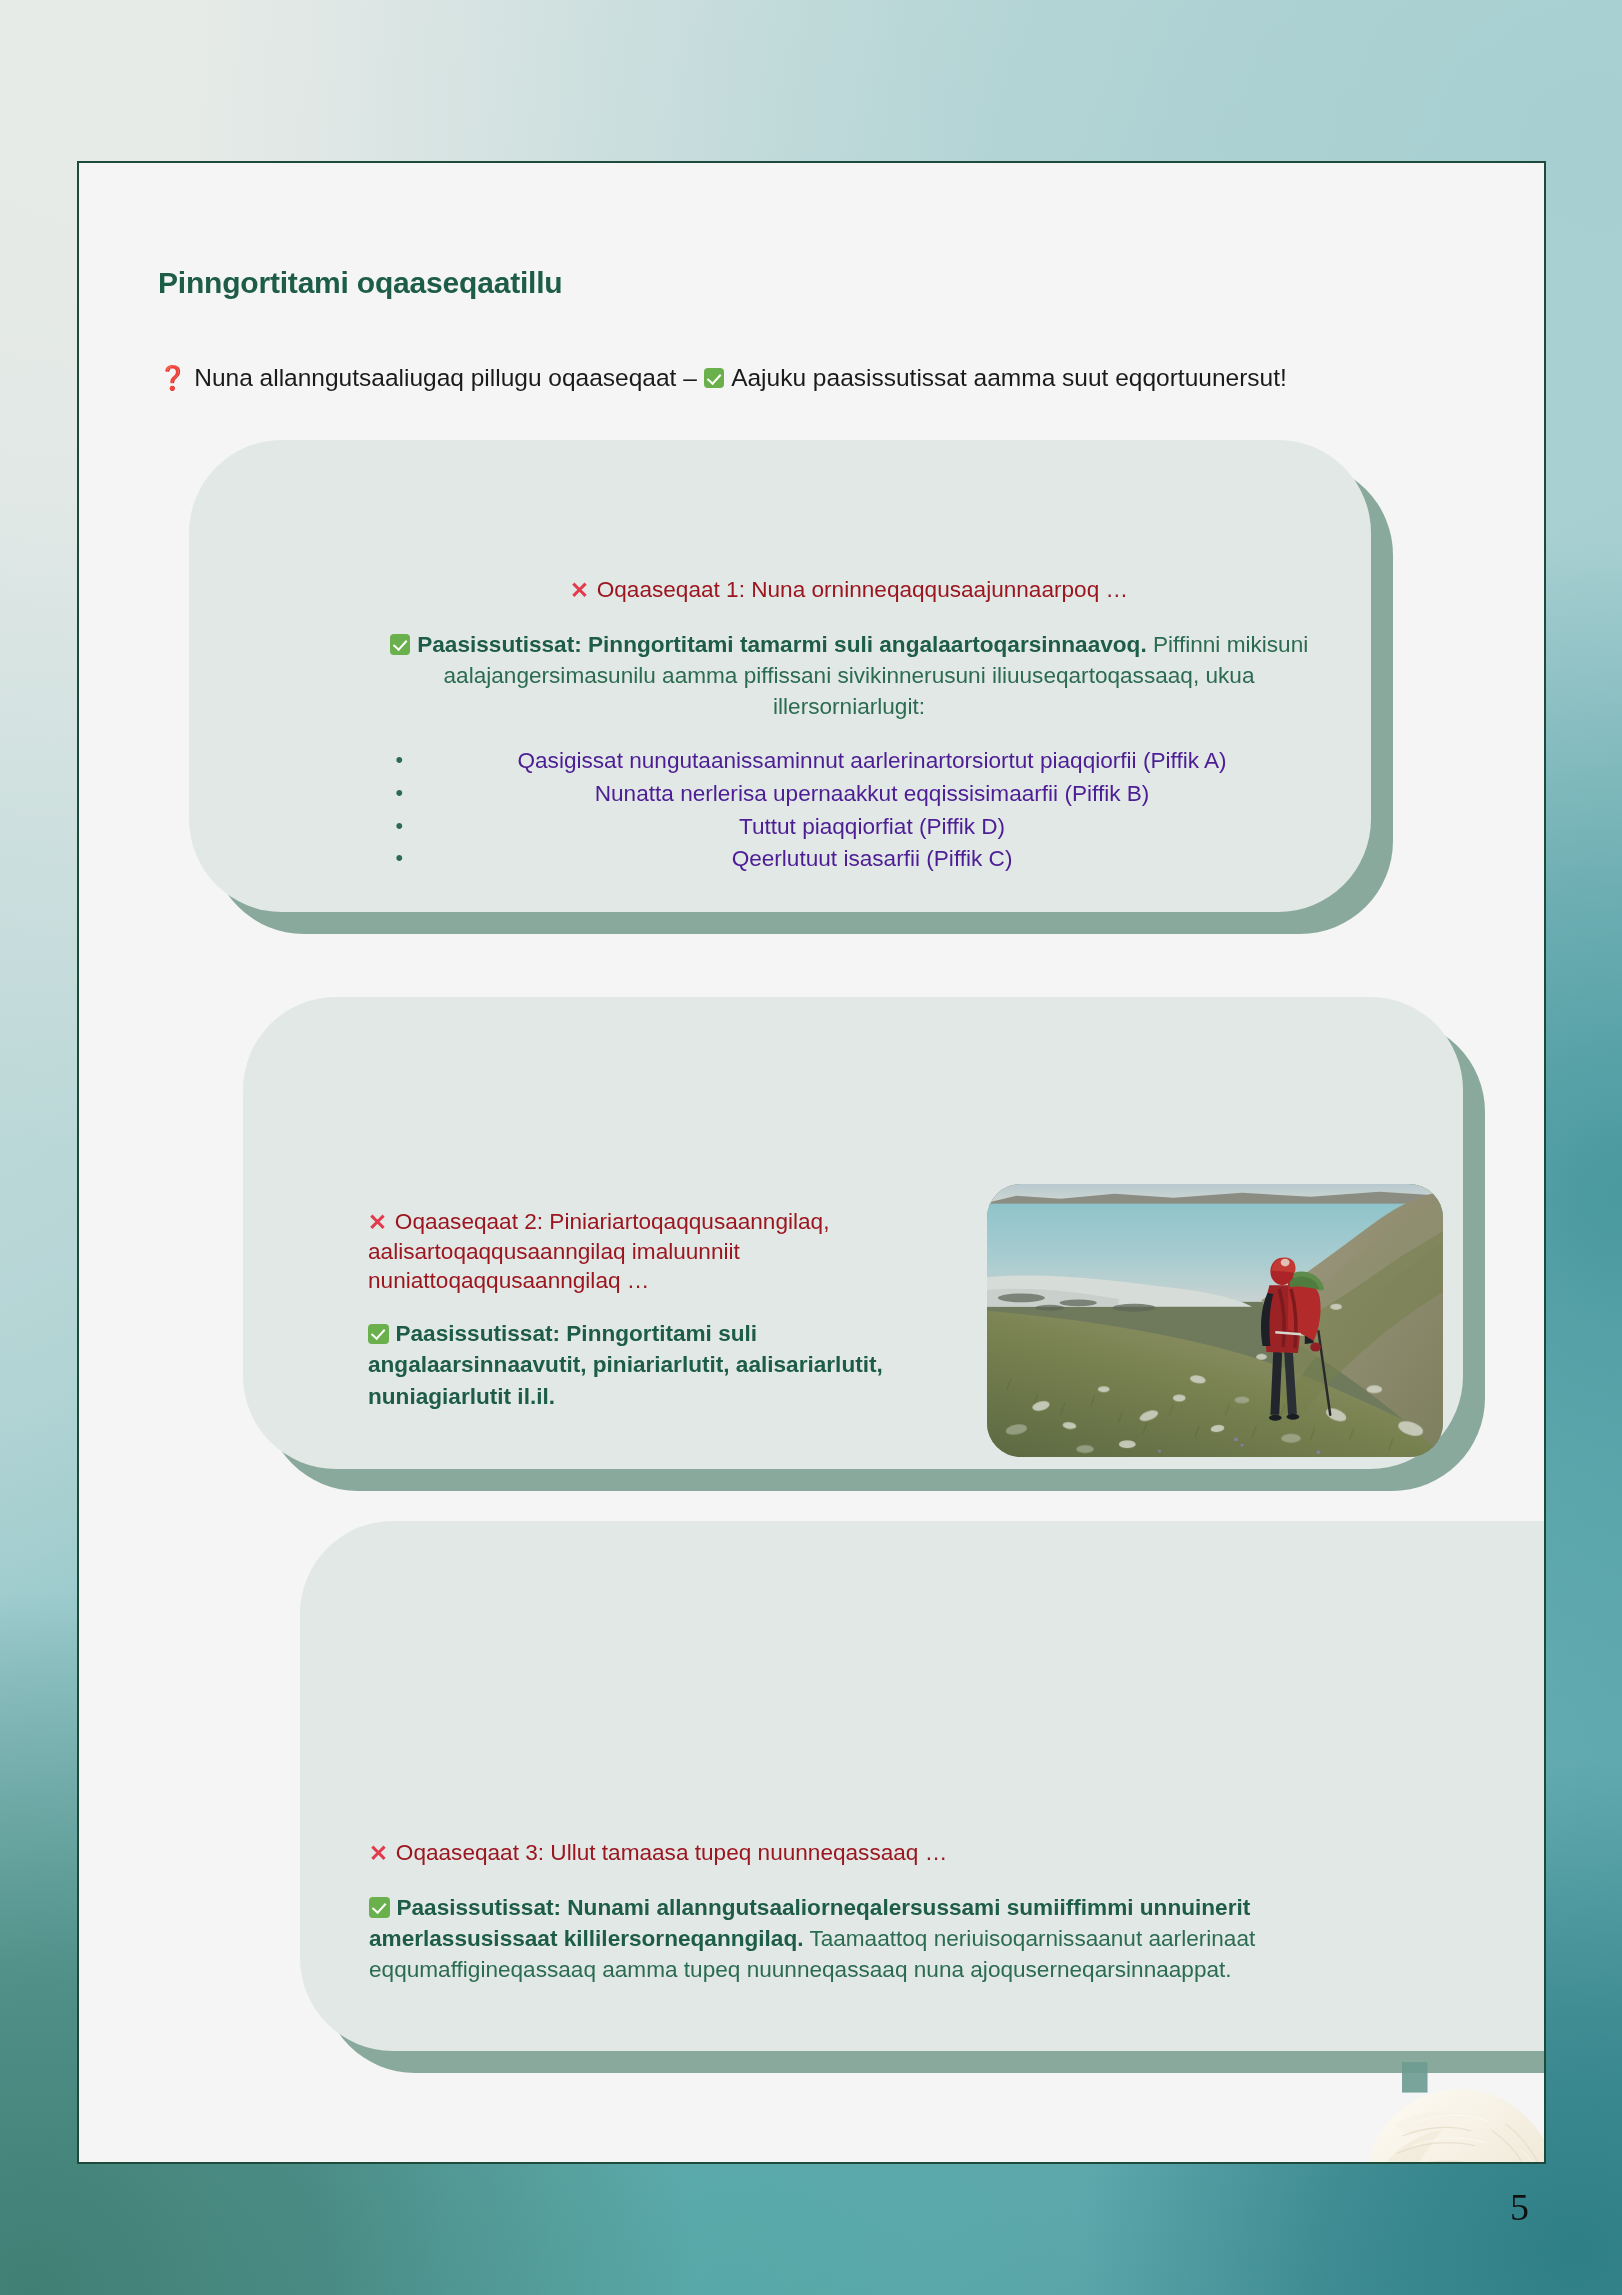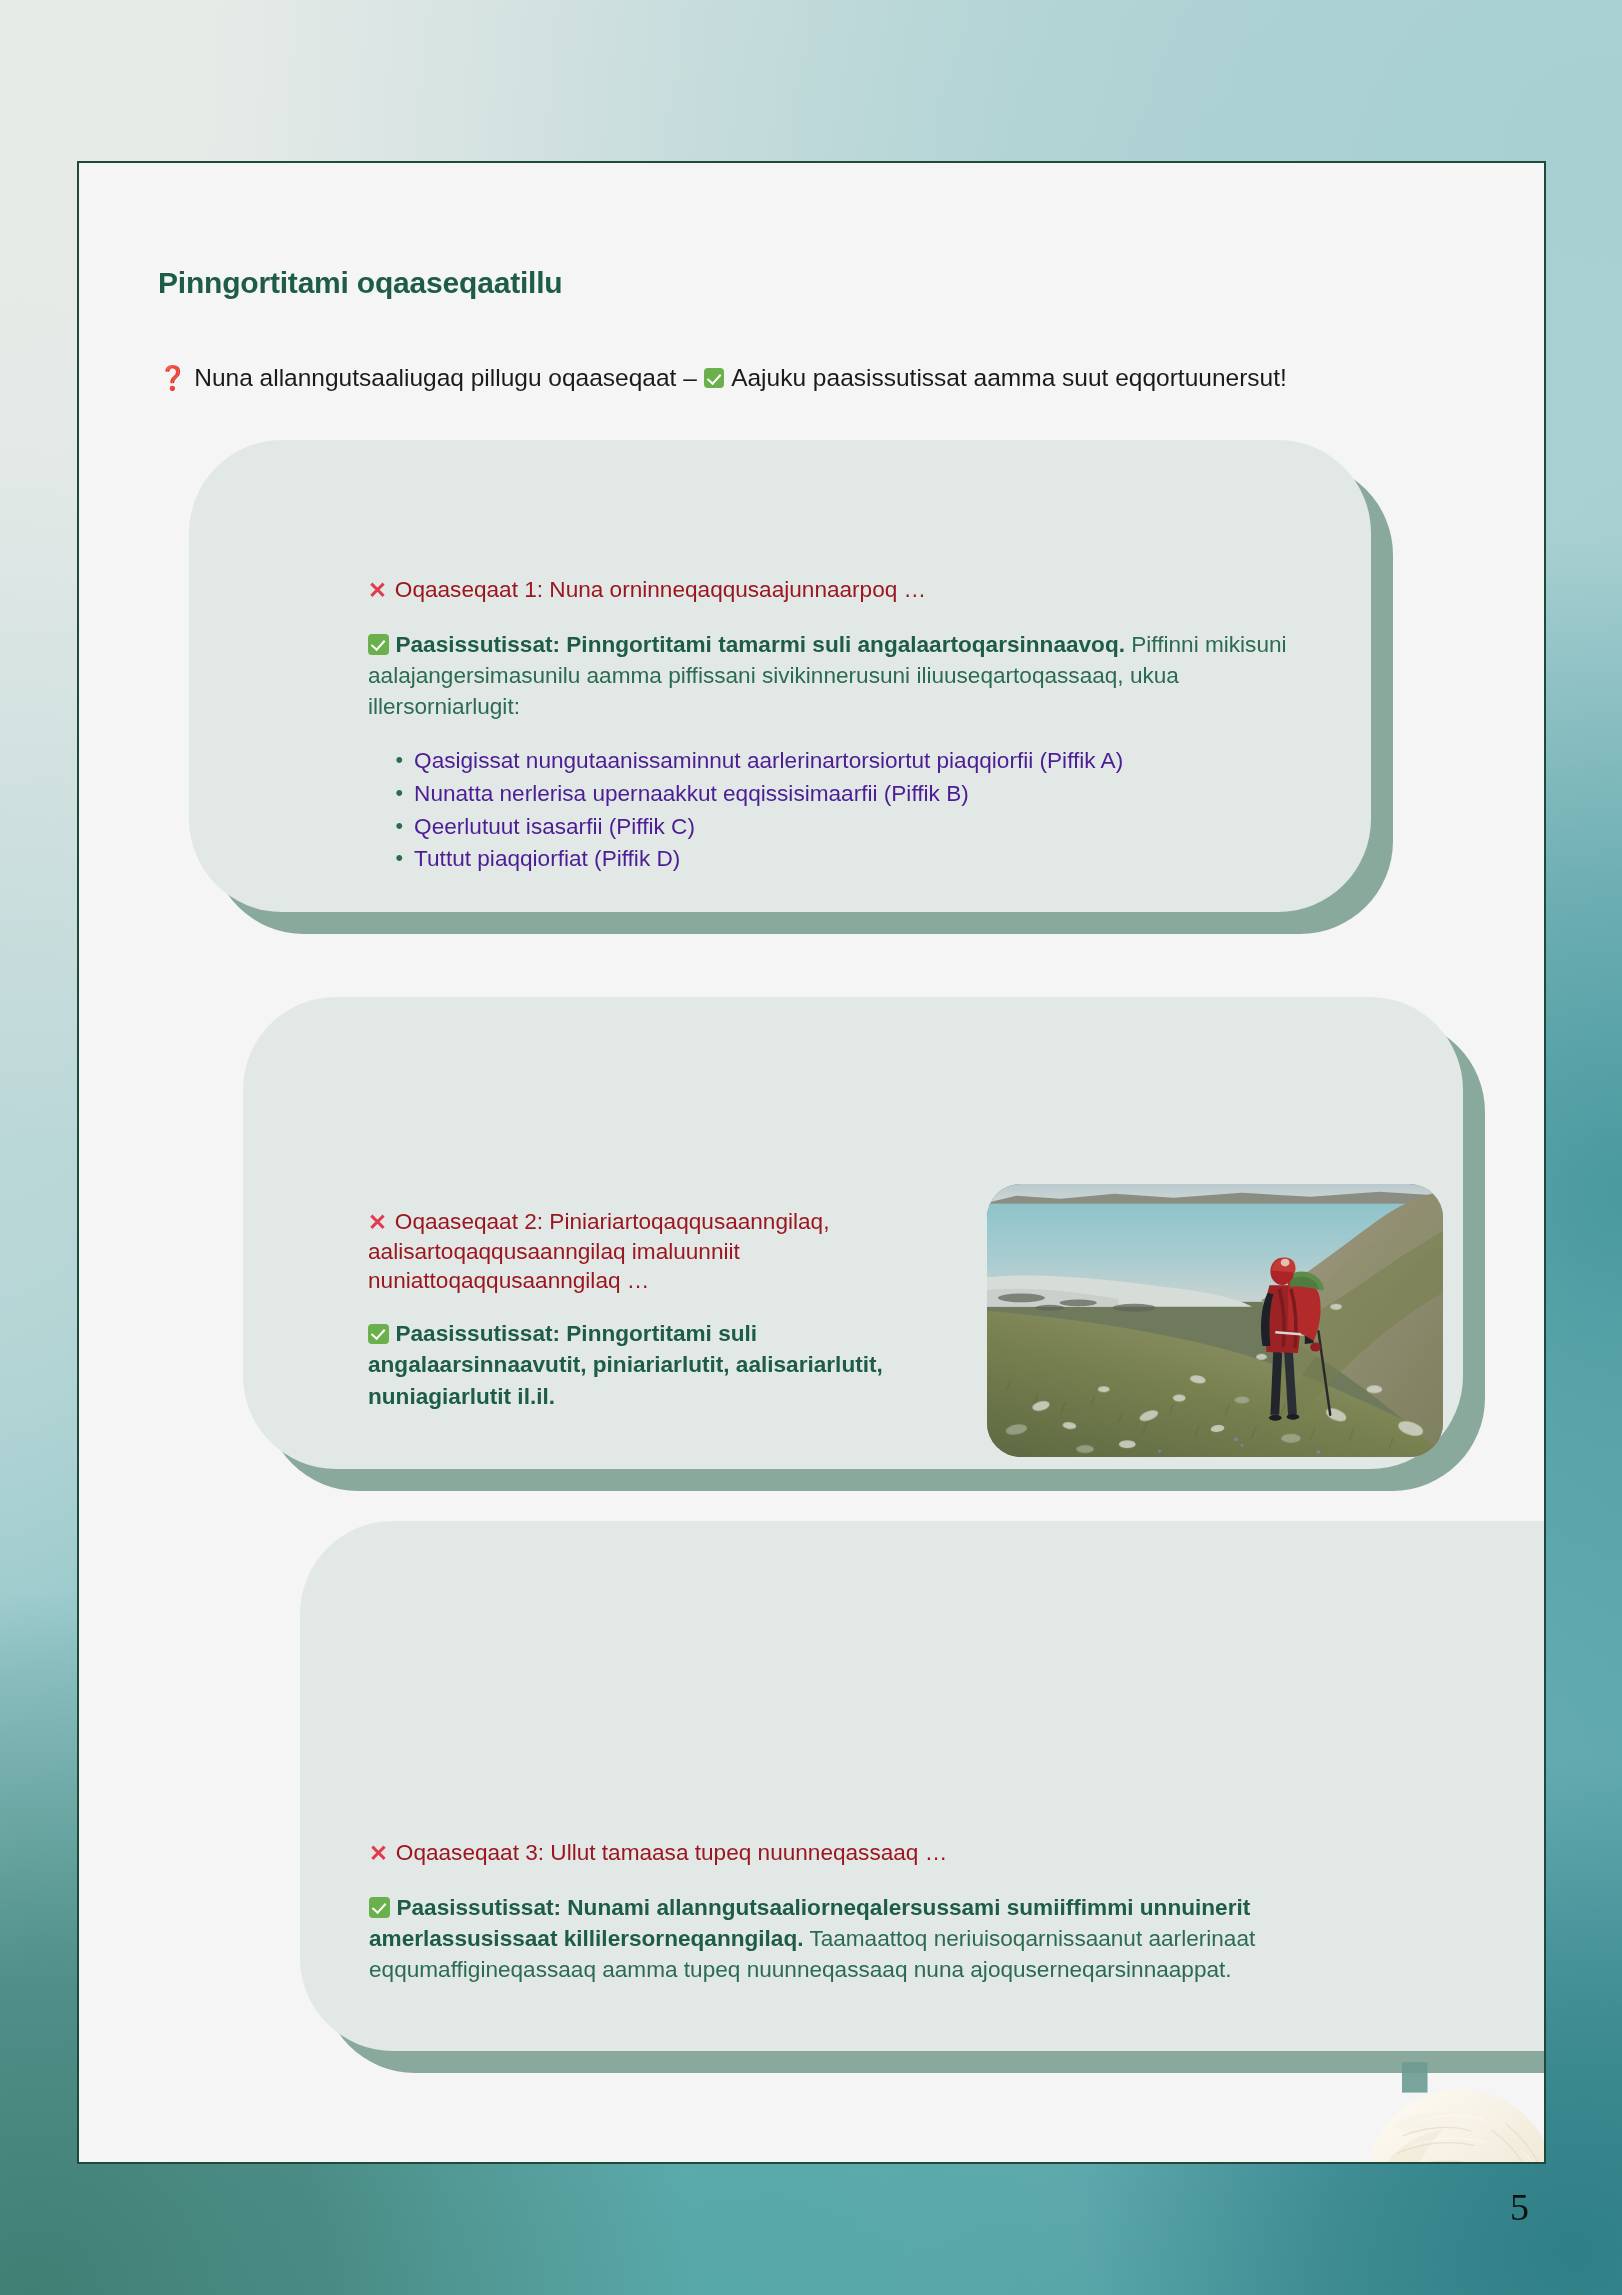--- a/index.html
+++ b/index.html
@@ -132,33 +132,33 @@
   <h1 class="page-title">Pinngortitami oqaaseqaatillu</h1>
 
   <p class="intro">
     <span class="q-emoji">❓</span>
     <span>Nuna allanngutsaaliugaq pillugu oqaaseqaat – </span><span class="check"></span><span>Aajuku paasissutissat aamma suut eqqortuunersut!</span>
   </p>
 
   <div class="card-wrap" style="left:110px; top:277px; width:1182px; height:472px;">
     <div class="card-shadow"></div>
     <div class="card"></div>
-    <div class="card-inner" style="left:179px; top:112px; width:962px;">
+    <div class="card-inner" style="left:179px; top:112px; width:962px;text-align:center;">
       <p class="statement">
         <span class="xmark">✕</span><span>Oqaaseqaat 1: Nuna orninneqaqqusaajunnaarpoq …</span>
       </p>
       <p class="answer" style="margin-top:24px;">
         <span class="check"></span><b>Paasissutissat: Pinngortitami tamarmi suli angalaartoqarsinnaavoq.</b>
         <span>Piffinni mikisuni aalajangersimasunilu aamma piffissani sivikinnerusuni iliuuseqartoqassaaq, ukua illersorniarlugit:</span>
       </p>
       <ul class="bullets">
         <li>Qasigissat nungutaanissaminnut aarlerinartorsiortut piaqqiorfii (Piffik A)</li>
         <li>Nunatta nerlerisa upernaakkut eqqissisimaarfii (Piffik B)</li>
+        <li>Tuttut piaqqiorfiat (Piffik D)</li>
         <li>Qeerlutuut isasarfii (Piffik C)</li>
-        <li>Tuttut piaqqiorfiat (Piffik D)</li>
       </ul>
     </div>
   </div>
 
   <div class="card-wrap" style="left:164px; top:834px; width:1184px; height:472px;padding-left:36px;">
     <div class="card-shadow"></div>
     <div class="card"></div>
 
     <div class="card-inner" style="left:125px; top:187px; width:530px;">
       <p class="statement">

